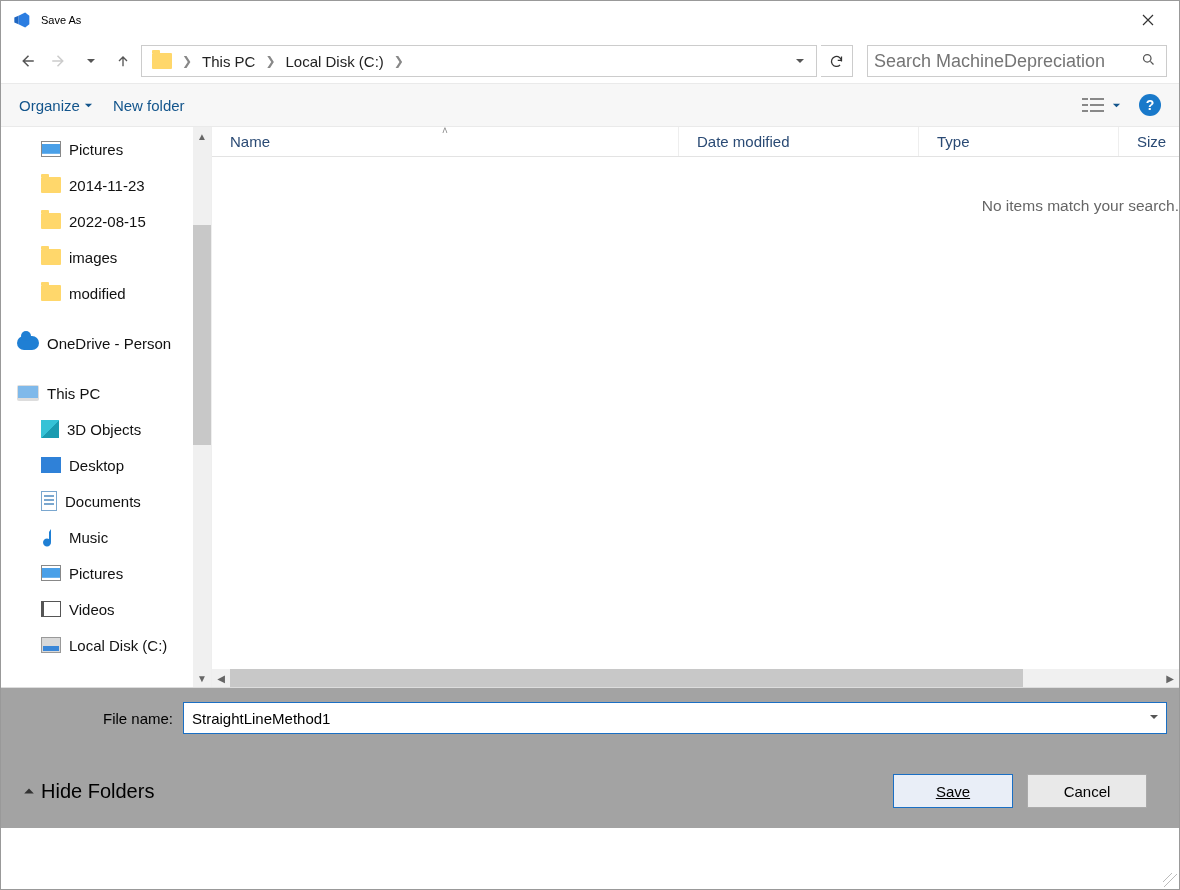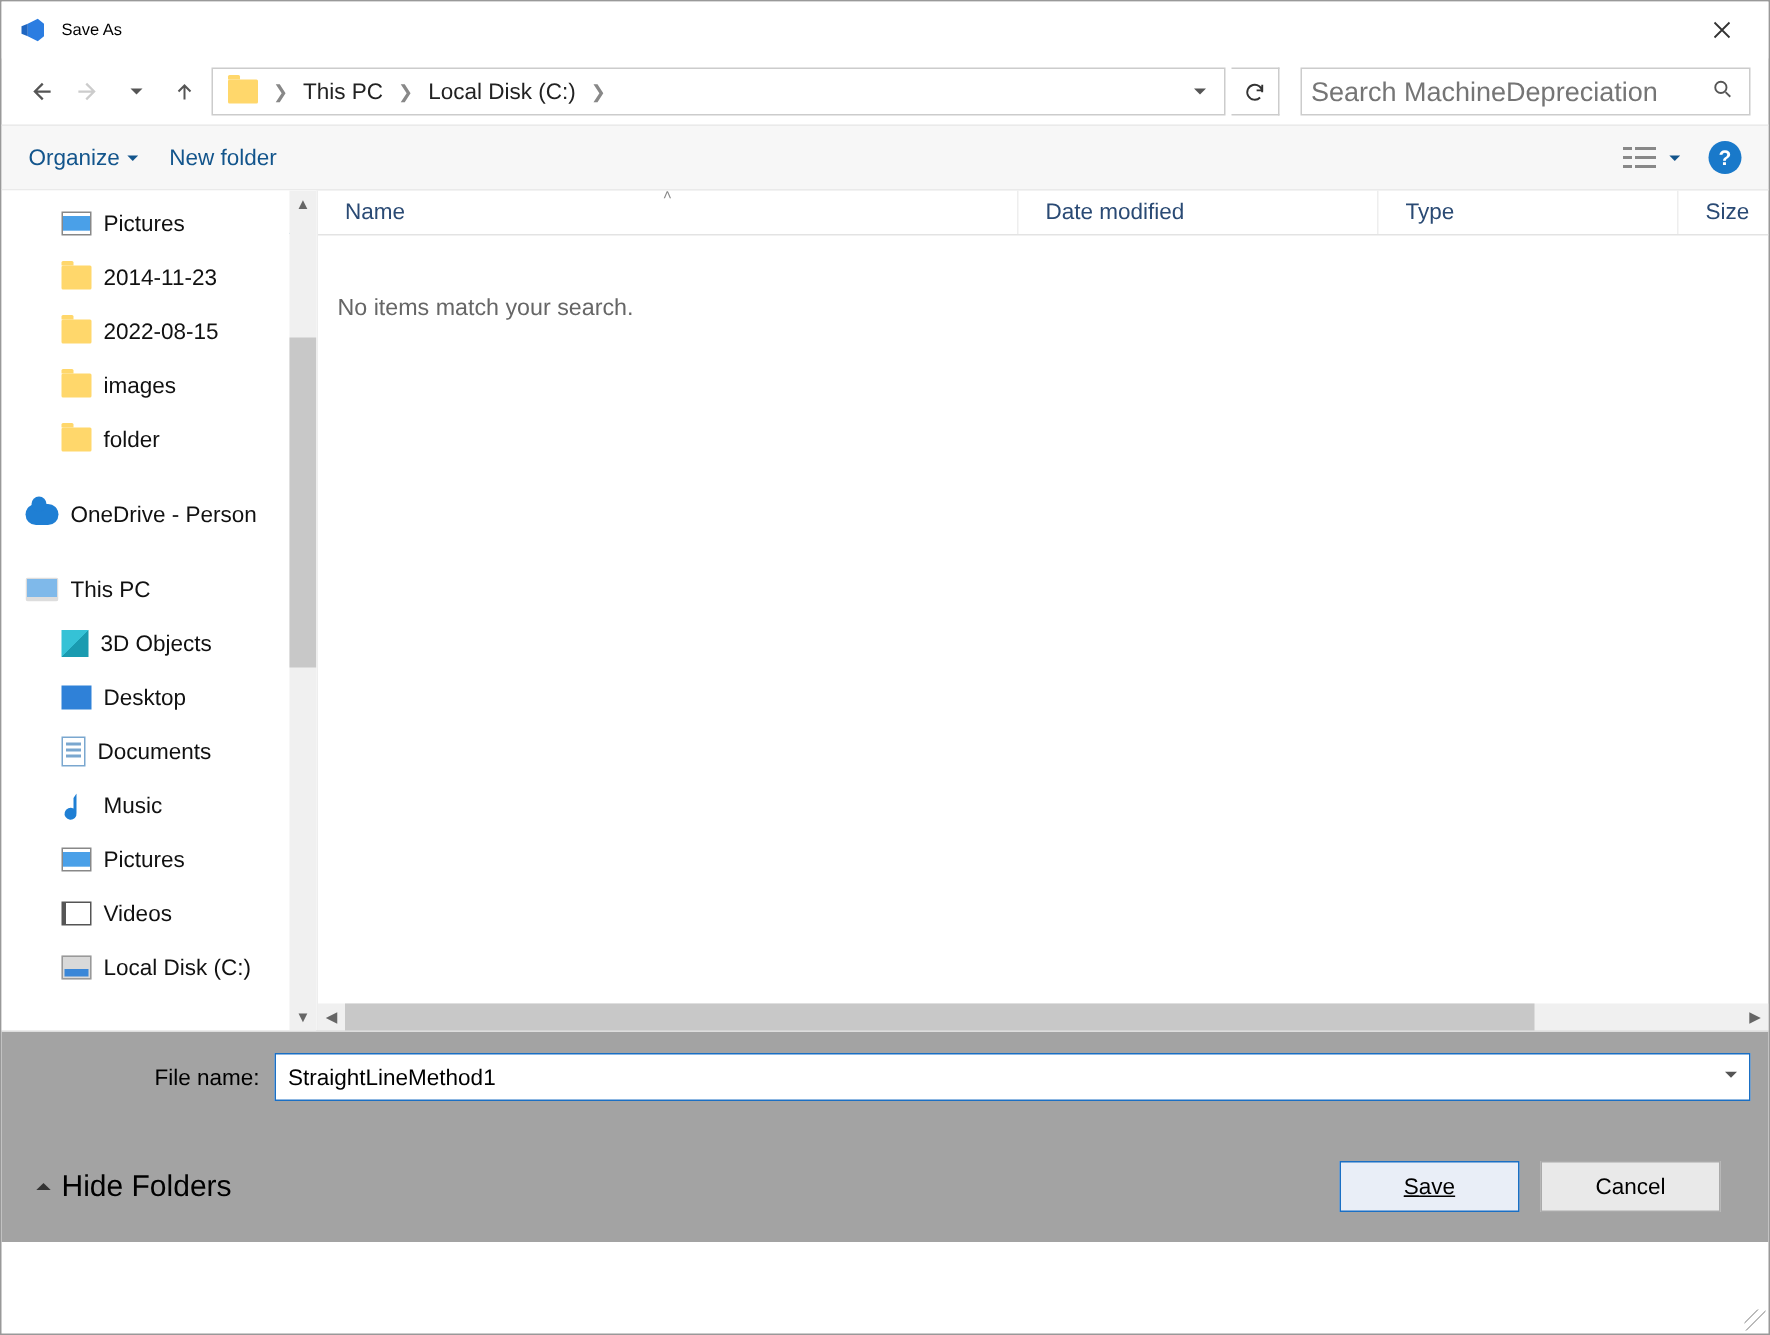--- a/index.html
+++ b/index.html
@@ -144,21 +144,21 @@
     color:#2a4a74;
     font-size:15px;
   }
   .columns .col { padding:0 18px; height:100%; display:flex;align-items:center; border-right:1px solid #eee;}
   .columns .col.name{ flex:1; min-width:200px; position:relative;}
   .columns .col.name .sorticon{position:absolute; left:50%; top:-2px; transform:translateX(-50%);font-size:10px;color:#888;}
   .columns .col.date{ width:240px;}
   .columns .col.type{ width:200px;}
   .columns .col.size{ width:60px; border-right:none;}
   .empty-msg {
-    text-align:left;
+    text-align:right;
     color:#666;
     font-size:15.5px;
     padding-top: 40px;
     margin-left: 13px;
   }
   .hscroll {
     height:18px; background:#f0f0f0;
     display:flex; align-items:center;
     position:absolute; left:0; right:0; bottom:0;
   }
@@ -330,21 +330,21 @@
         <div class="tree-item lvl1">
           <span class="ico folder"></span>
           <span>2022-08-15</span>
         </div>
         <div class="tree-item lvl1">
           <span class="ico folder"></span>
           <span>images</span>
         </div>
         <div class="tree-item lvl1">
           <span class="ico folder"></span>
-          <span>folder</span>
+          <span>modified</span>
         </div>
         <div class="tree-item lvl0" style="margin-top: 14px;">
           <span class="ico cloud"></span>
           <span>OneDrive - Person</span>
         </div>
         <div class="tree-item lvl0" style="margin-top: 14px;">
           <span class="ico pc"></span>
           <span>This PC</span>
         </div>
         <div class="tree-item lvl1">

